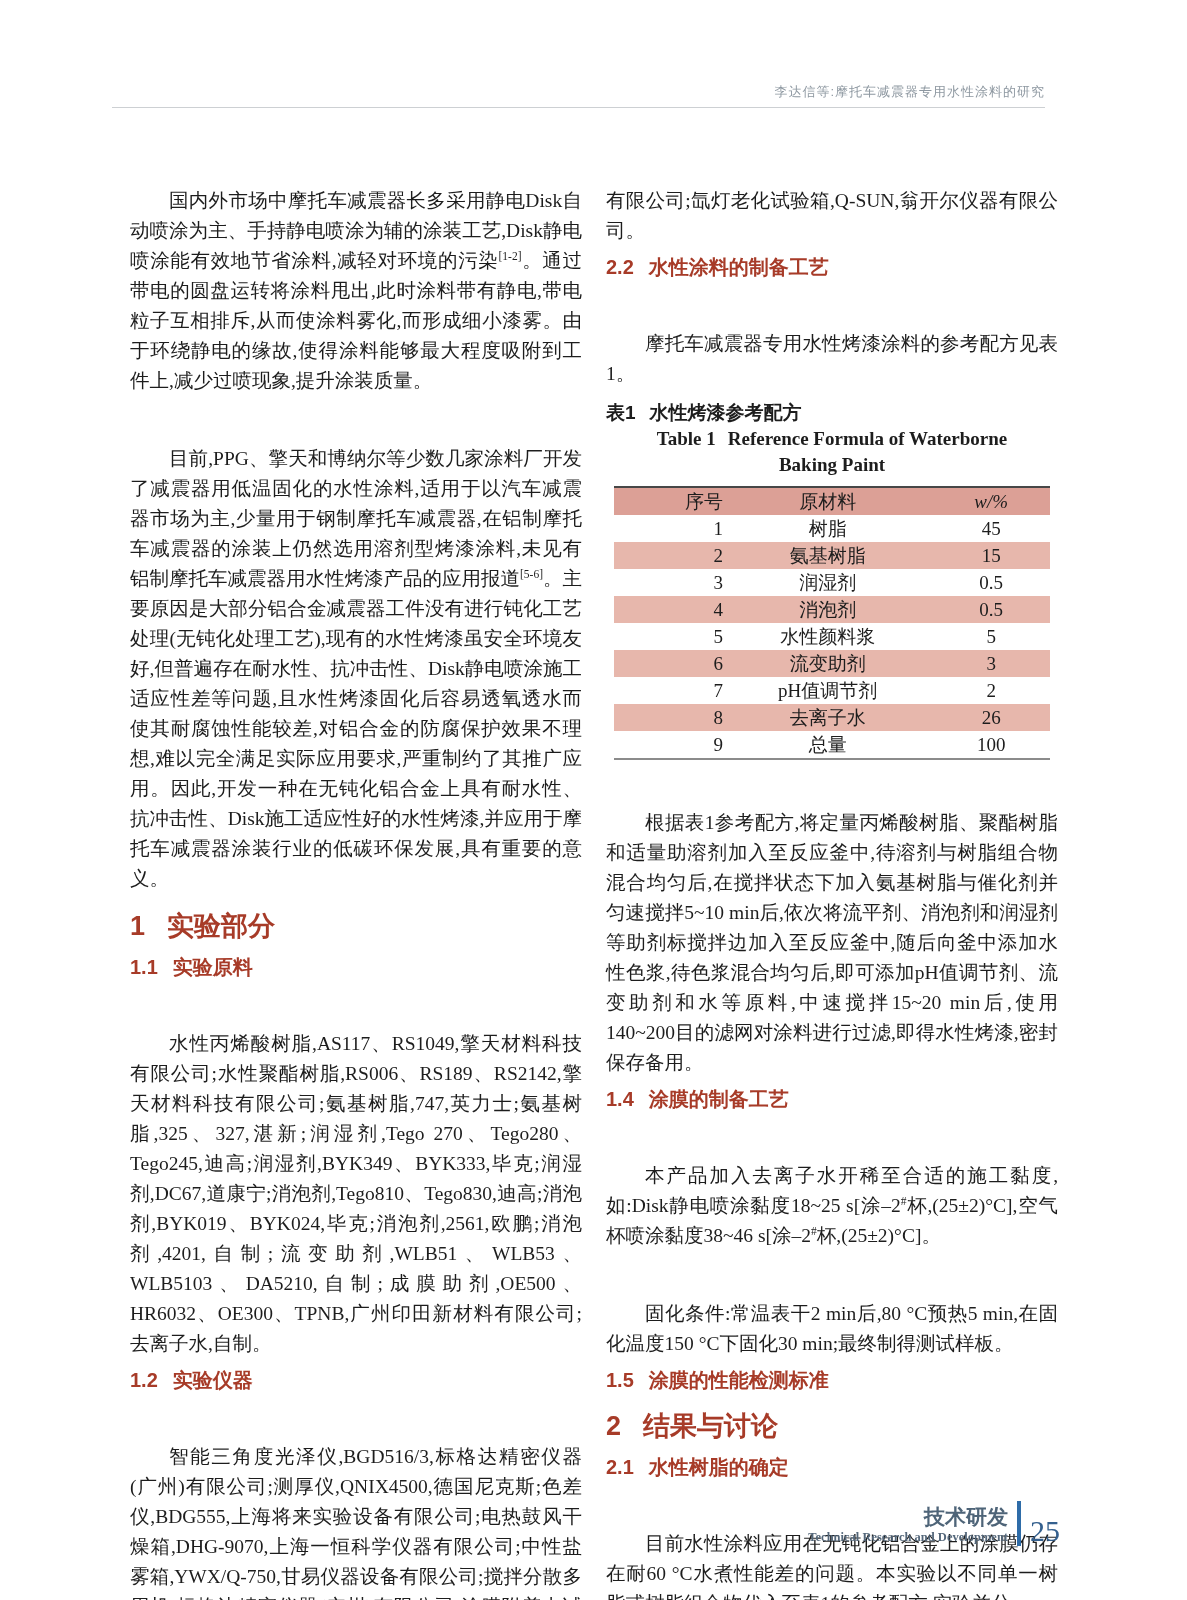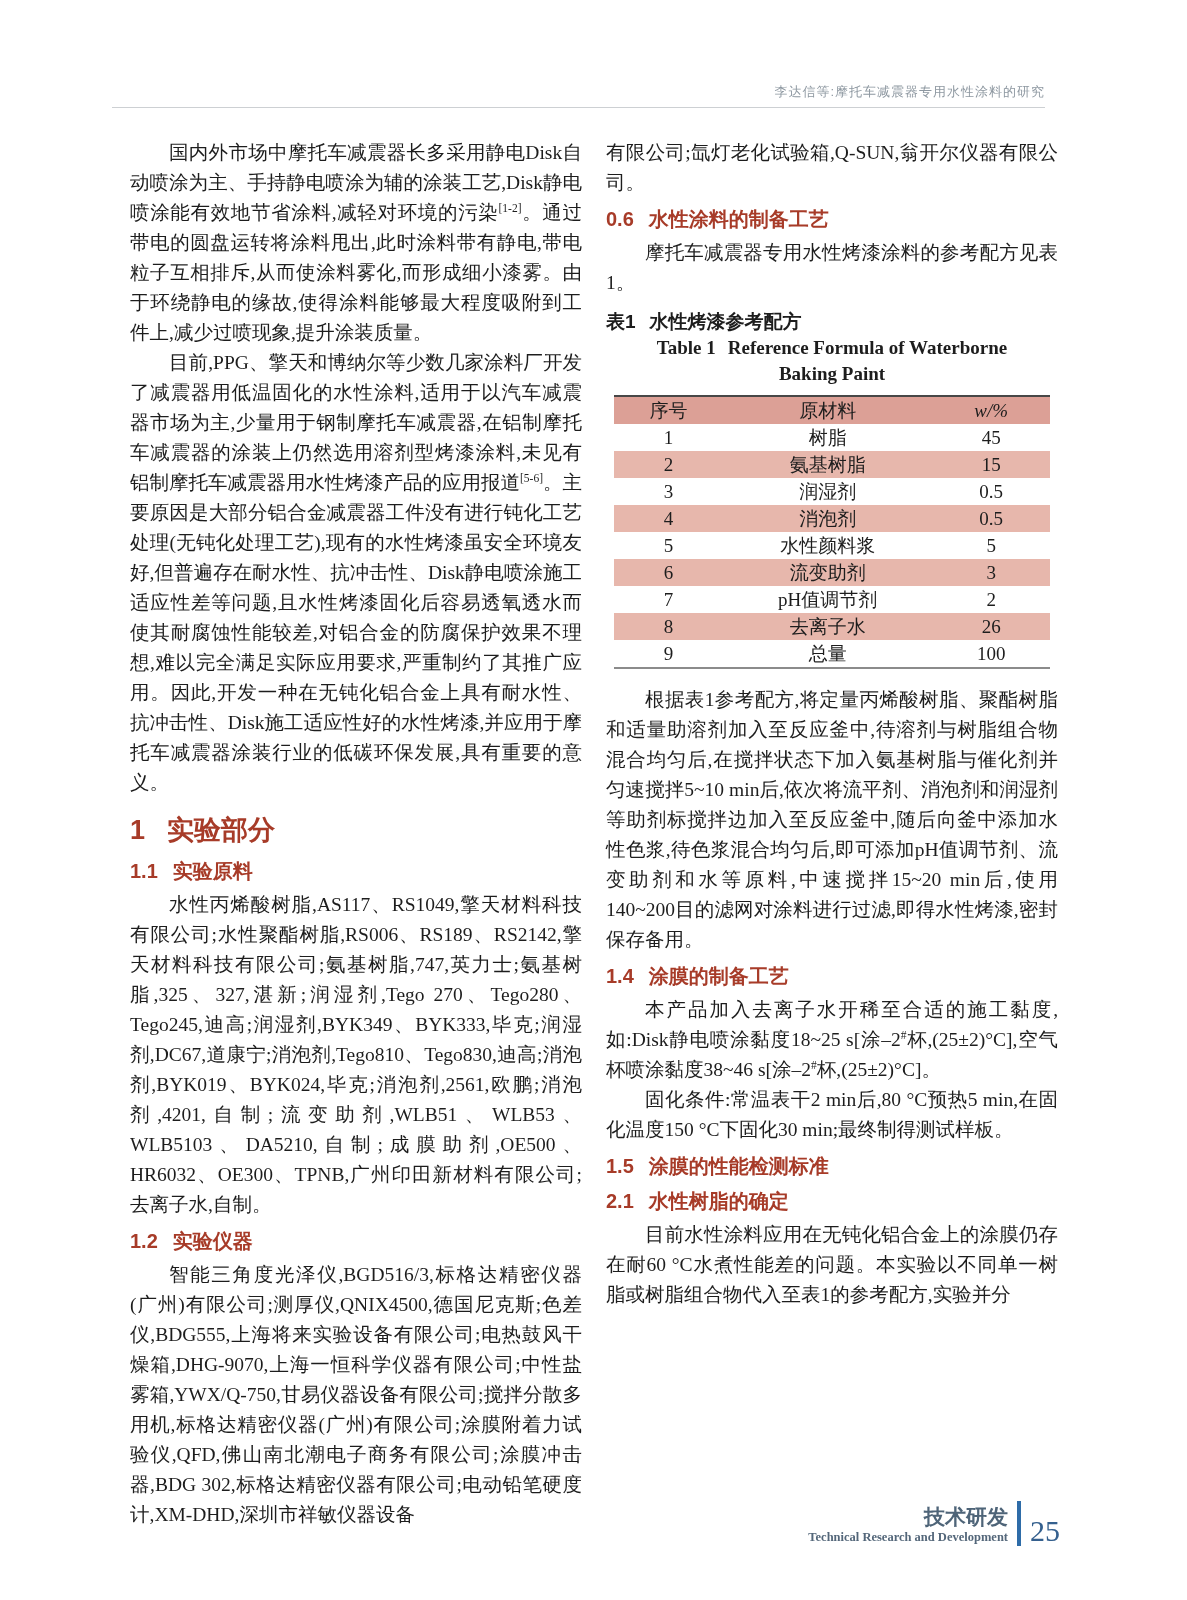--- a/index.html
+++ b/index.html
@@ -16,21 +16,21 @@
     --footer-blue:#2e6ca8;
   }
   .running-head {
     position:absolute; top:83px; left:0; width:1045px; text-align:right;
     font-family:"Liberation Sans","DejaVu Sans",sans-serif;
     font-size:13px; color:#8e98a1; letter-spacing:1px;
   }
   .head-rule { position:absolute; top:107px; left:112px; width:933px; height:1px; background:#cdd0d3; }
   .columns { position:absolute; top:138px; left:130px; width:928px; display:flex; gap:24px; }
   .col { width:452px; font-size:19.5px; line-height:30px; text-align:justify; }
-  .col p { text-indent:2em; }
+  .col p { text-indent:2em;margin-top:48px; }
   .col p.no-indent { text-indent:0; }
   sup.ref { font-size:11.5px; line-height:0; vertical-align:7px; letter-spacing:0; }
   .sec1 {
     font-family:"Liberation Sans","DejaVu Sans",sans-serif; font-weight:bold;
     color:var(--heading-red); font-size:27px; line-height:34px; margin:15px 0 10px;
   }
   .sec1 .num { margin-right:22px; }
   .sec2 {
     font-family:"Liberation Sans","DejaVu Sans",sans-serif; font-weight:bold;
     color:var(--heading-red); font-size:20px; line-height:28px; margin:7px 0 5px;
@@ -50,21 +50,21 @@
     width:436px; margin:8px auto 16px; border-collapse:collapse;
     border-top:2px solid #474747; border-bottom:2px solid #8b8b8b;
     font-size:19px;
   }
   table.formula th, table.formula td {
     height:27px; line-height:27px; text-align:center; font-weight:normal; padding:0;
   }
   table.formula thead tr { background:var(--tbl-head); }
   table.formula tbody tr:nth-child(even) { background:var(--tbl-alt); }
   table.formula th:last-child { font-style:italic; }
-  table.formula th:first-child, table.formula td:first-child { width:25%; }
+  table.formula th:first-child, table.formula td:first-child { width:25%;text-align:right; }
   table.formula th:nth-child(2), table.formula td:nth-child(2) { width:48%; }
   table.formula th:last-child, table.formula td:last-child { width:27%; }
   .footer { position:absolute; top:1501px; right:127px; display:flex; align-items:flex-end; }
   .footer-text { text-align:right; margin-right:9px; }
   .footer-zh {
     font-family:"Liberation Sans","DejaVu Sans",sans-serif; font-weight:bold;
     font-size:21px; line-height:25px; color:#4e6478;
   }
   .footer-en {
     font-family:"Liberation Serif","DejaVu Serif",serif; font-weight:bold;
@@ -100,21 +100,21 @@
     <div class="sec2">
       <span class="num">1.2</span><span>实验仪器</span>
     </div>
     <p>智能三角度光泽仪,BGD516/3,标格达精密仪器(广州)有限公司;测厚仪,QNIX4500,德国尼克斯;色差仪,BDG555,上海将来实验设备有限公司;电热鼓风干燥箱,DHG-9070,上海一恒科学仪器有限公司;中性盐雾箱,YWX/Q-750,甘易仪器设备有限公司;搅拌分散多用机,标格达精密仪器(广州)有限公司;涂膜附着力试验仪,QFD,佛山南北潮电子商务有限公司;涂膜冲击器,BDG 302,标格达精密仪器有限公司;电动铅笔硬度计,XM-DHD,深圳市祥敏仪器设备</p>
   </div>
 
   <div class="col">
     <p class="no-indent">有限公司;氙灯老化试验箱,Q-SUN,翁开尔仪器有限公司。</p>
 
     <div class="sec2">
-      <span class="num">0.6</span><span>水性涂料的制备工艺</span>
+      <span class="num">2.2</span><span>水性涂料的制备工艺</span>
     </div>
     <p>摩托车减震器专用水性烤漆涂料的参考配方见表1。</p>
 
     <div class="tbl-caption-zh">
       <span class="cap-label">表1</span><span>水性烤漆参考配方</span>
     </div>
     <div class="tbl-caption-en">
       <span class="cap-label">Table 1</span><span>Reference Formula of Waterborne</span>
     </div>
     <div class="tbl-caption-en">Baking Paint</div>
@@ -181,20 +181,23 @@
     <div class="sec2">
       <span class="num">1.4</span><span>涂膜的制备工艺</span>
     </div>
     <p><span>本产品加入去离子水开稀至合适的施工黏度,如:Disk静电喷涂黏度18~25 s[涂–2</span><sup class="ref">#</sup><span>杯,(25±2)°C],空气杯喷涂黏度38~46 s[涂–2</span><sup class="ref">#</sup><span>杯,(25±2)°C]。</span></p>
     <p>固化条件:常温表干2 min后,80 °C预热5 min,在固化温度150 °C下固化30 min;最终制得测试样板。</p>
 
     <div class="sec2">
       <span class="num">1.5</span><span>涂膜的性能检测标准</span>
     </div>
 
+    <div class="sec1">
+      <span class="num">2</span><span>结果与讨论</span>
+    </div>
 
     <div class="sec2">
       <span class="num">2.1</span><span>水性树脂的确定</span>
     </div>
     <p>目前水性涂料应用在无钝化铝合金上的涂膜仍存在耐60 °C水煮性能差的问题。本实验以不同单一树脂或树脂组合物代入至表1的参考配方,实验并分</p>
   </div>
 
 </div>
 
 <div class="footer">

